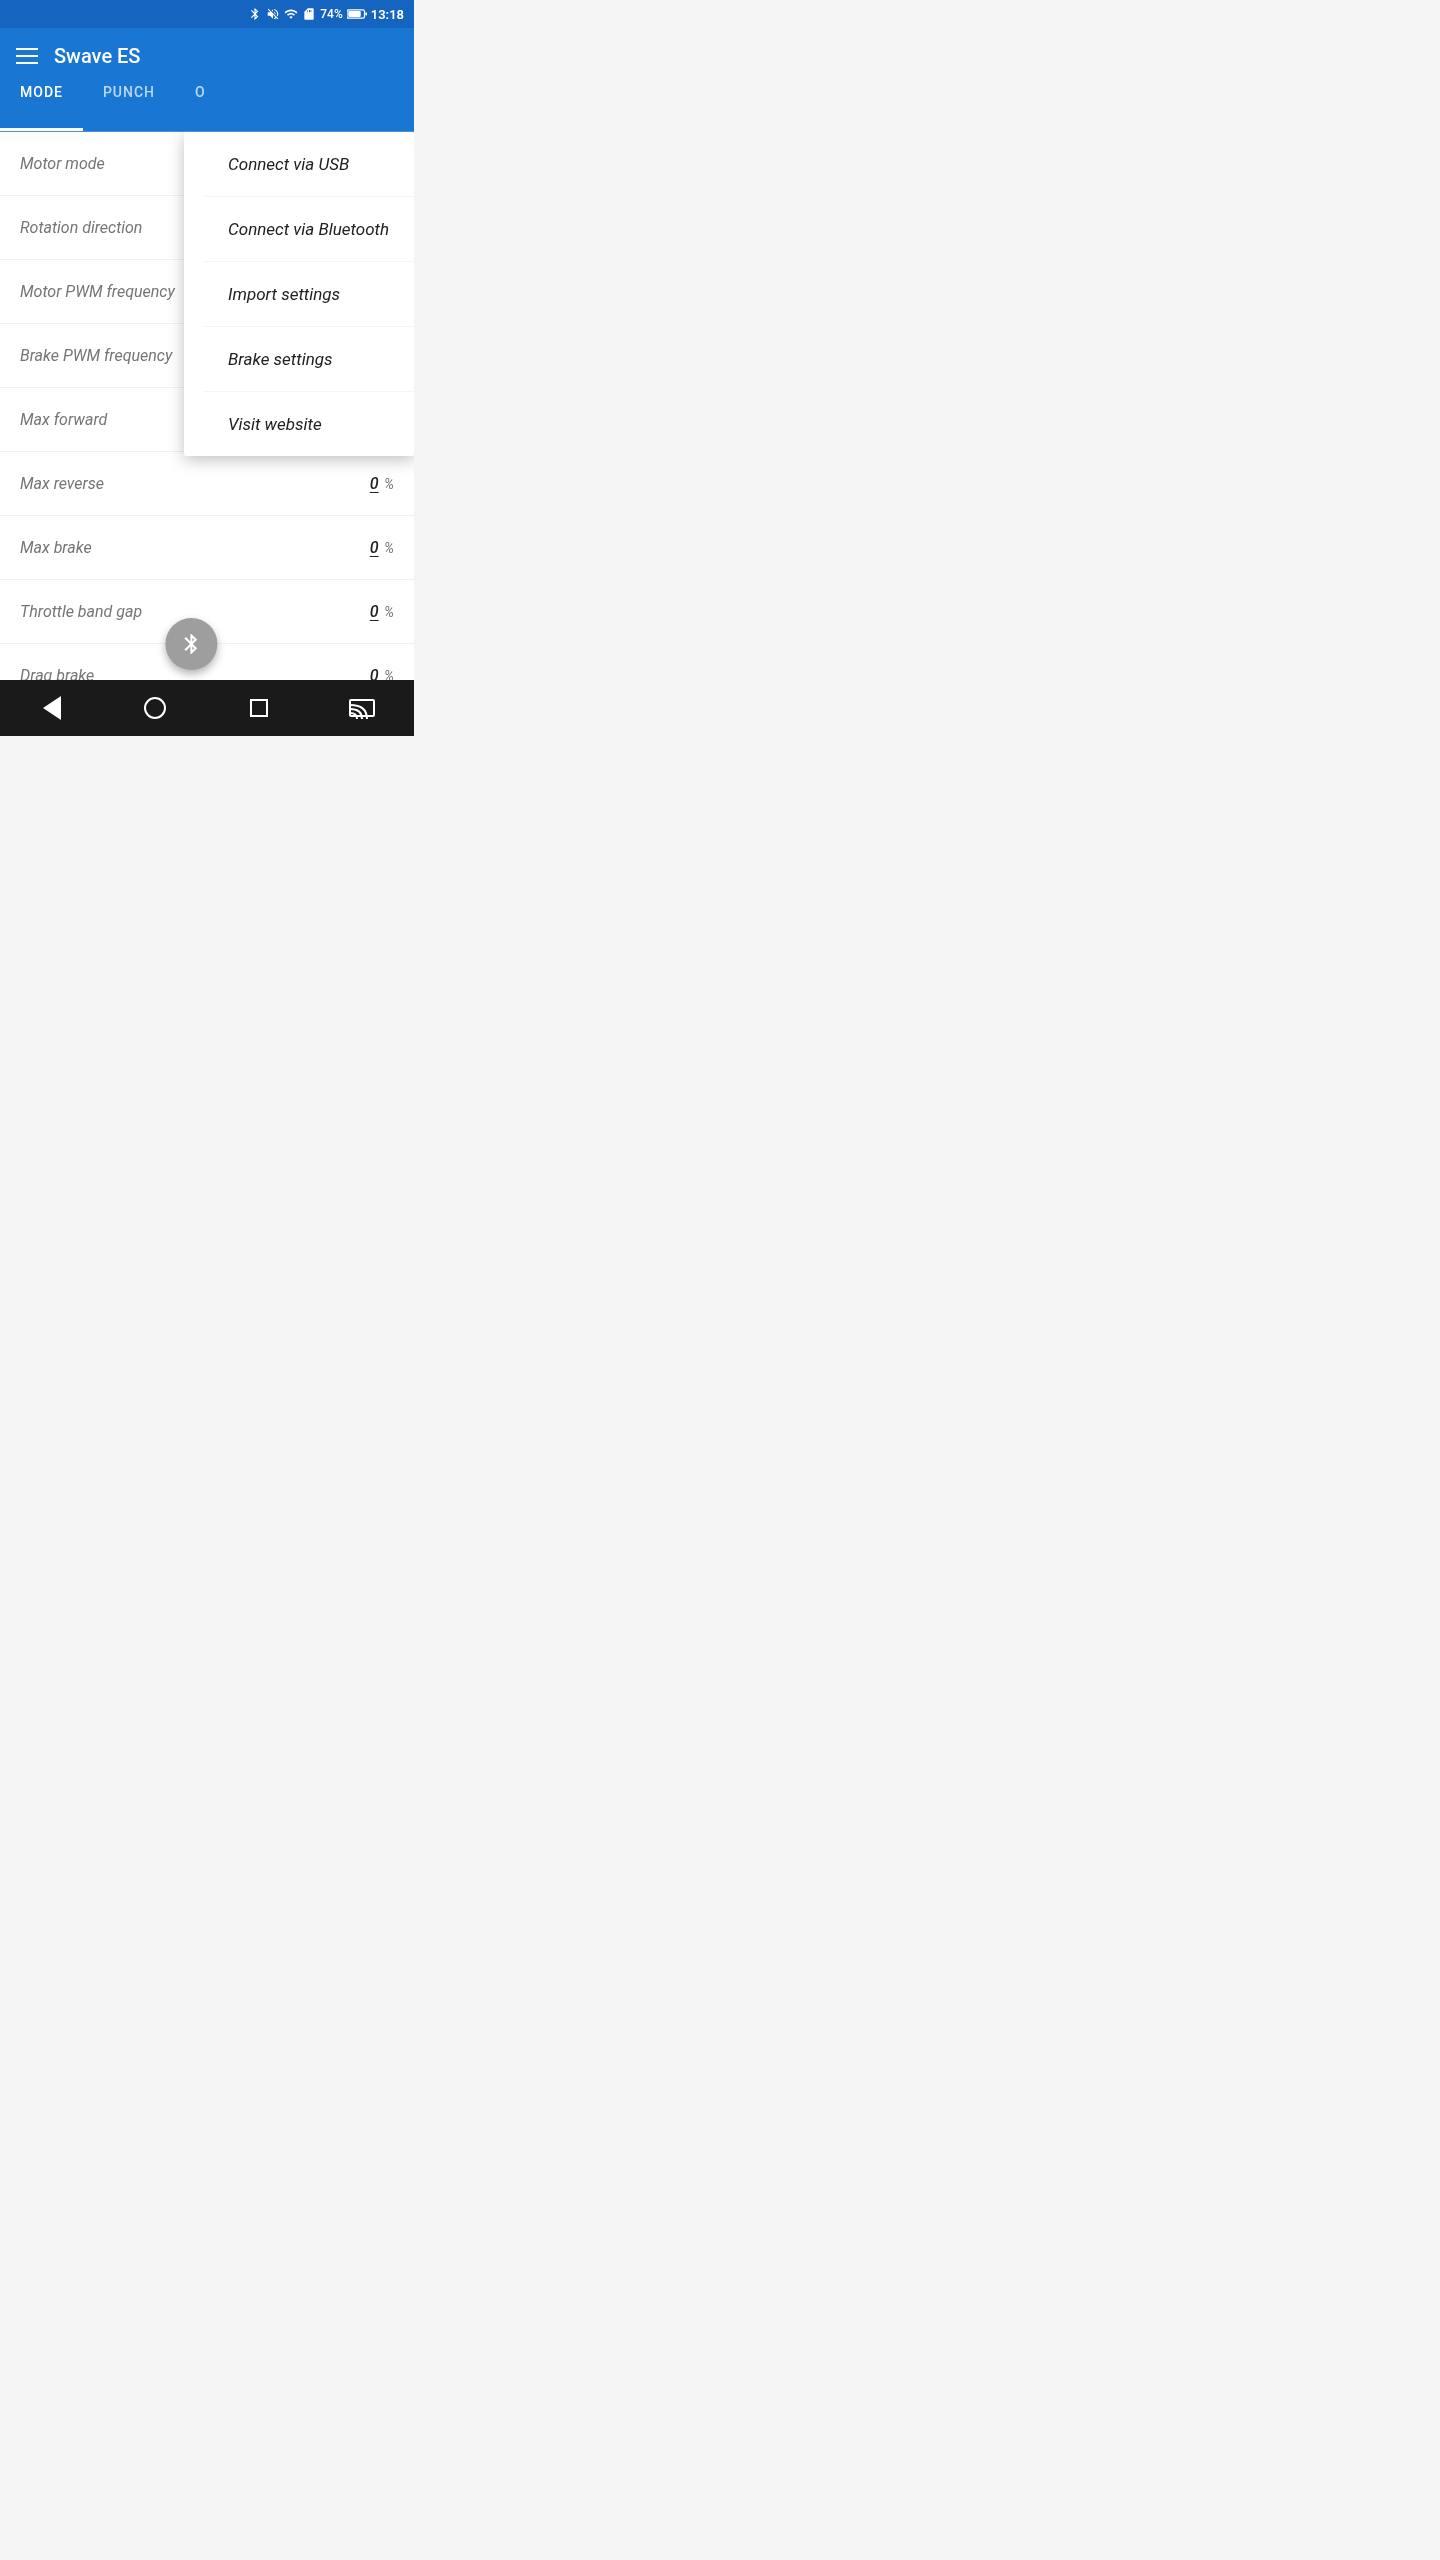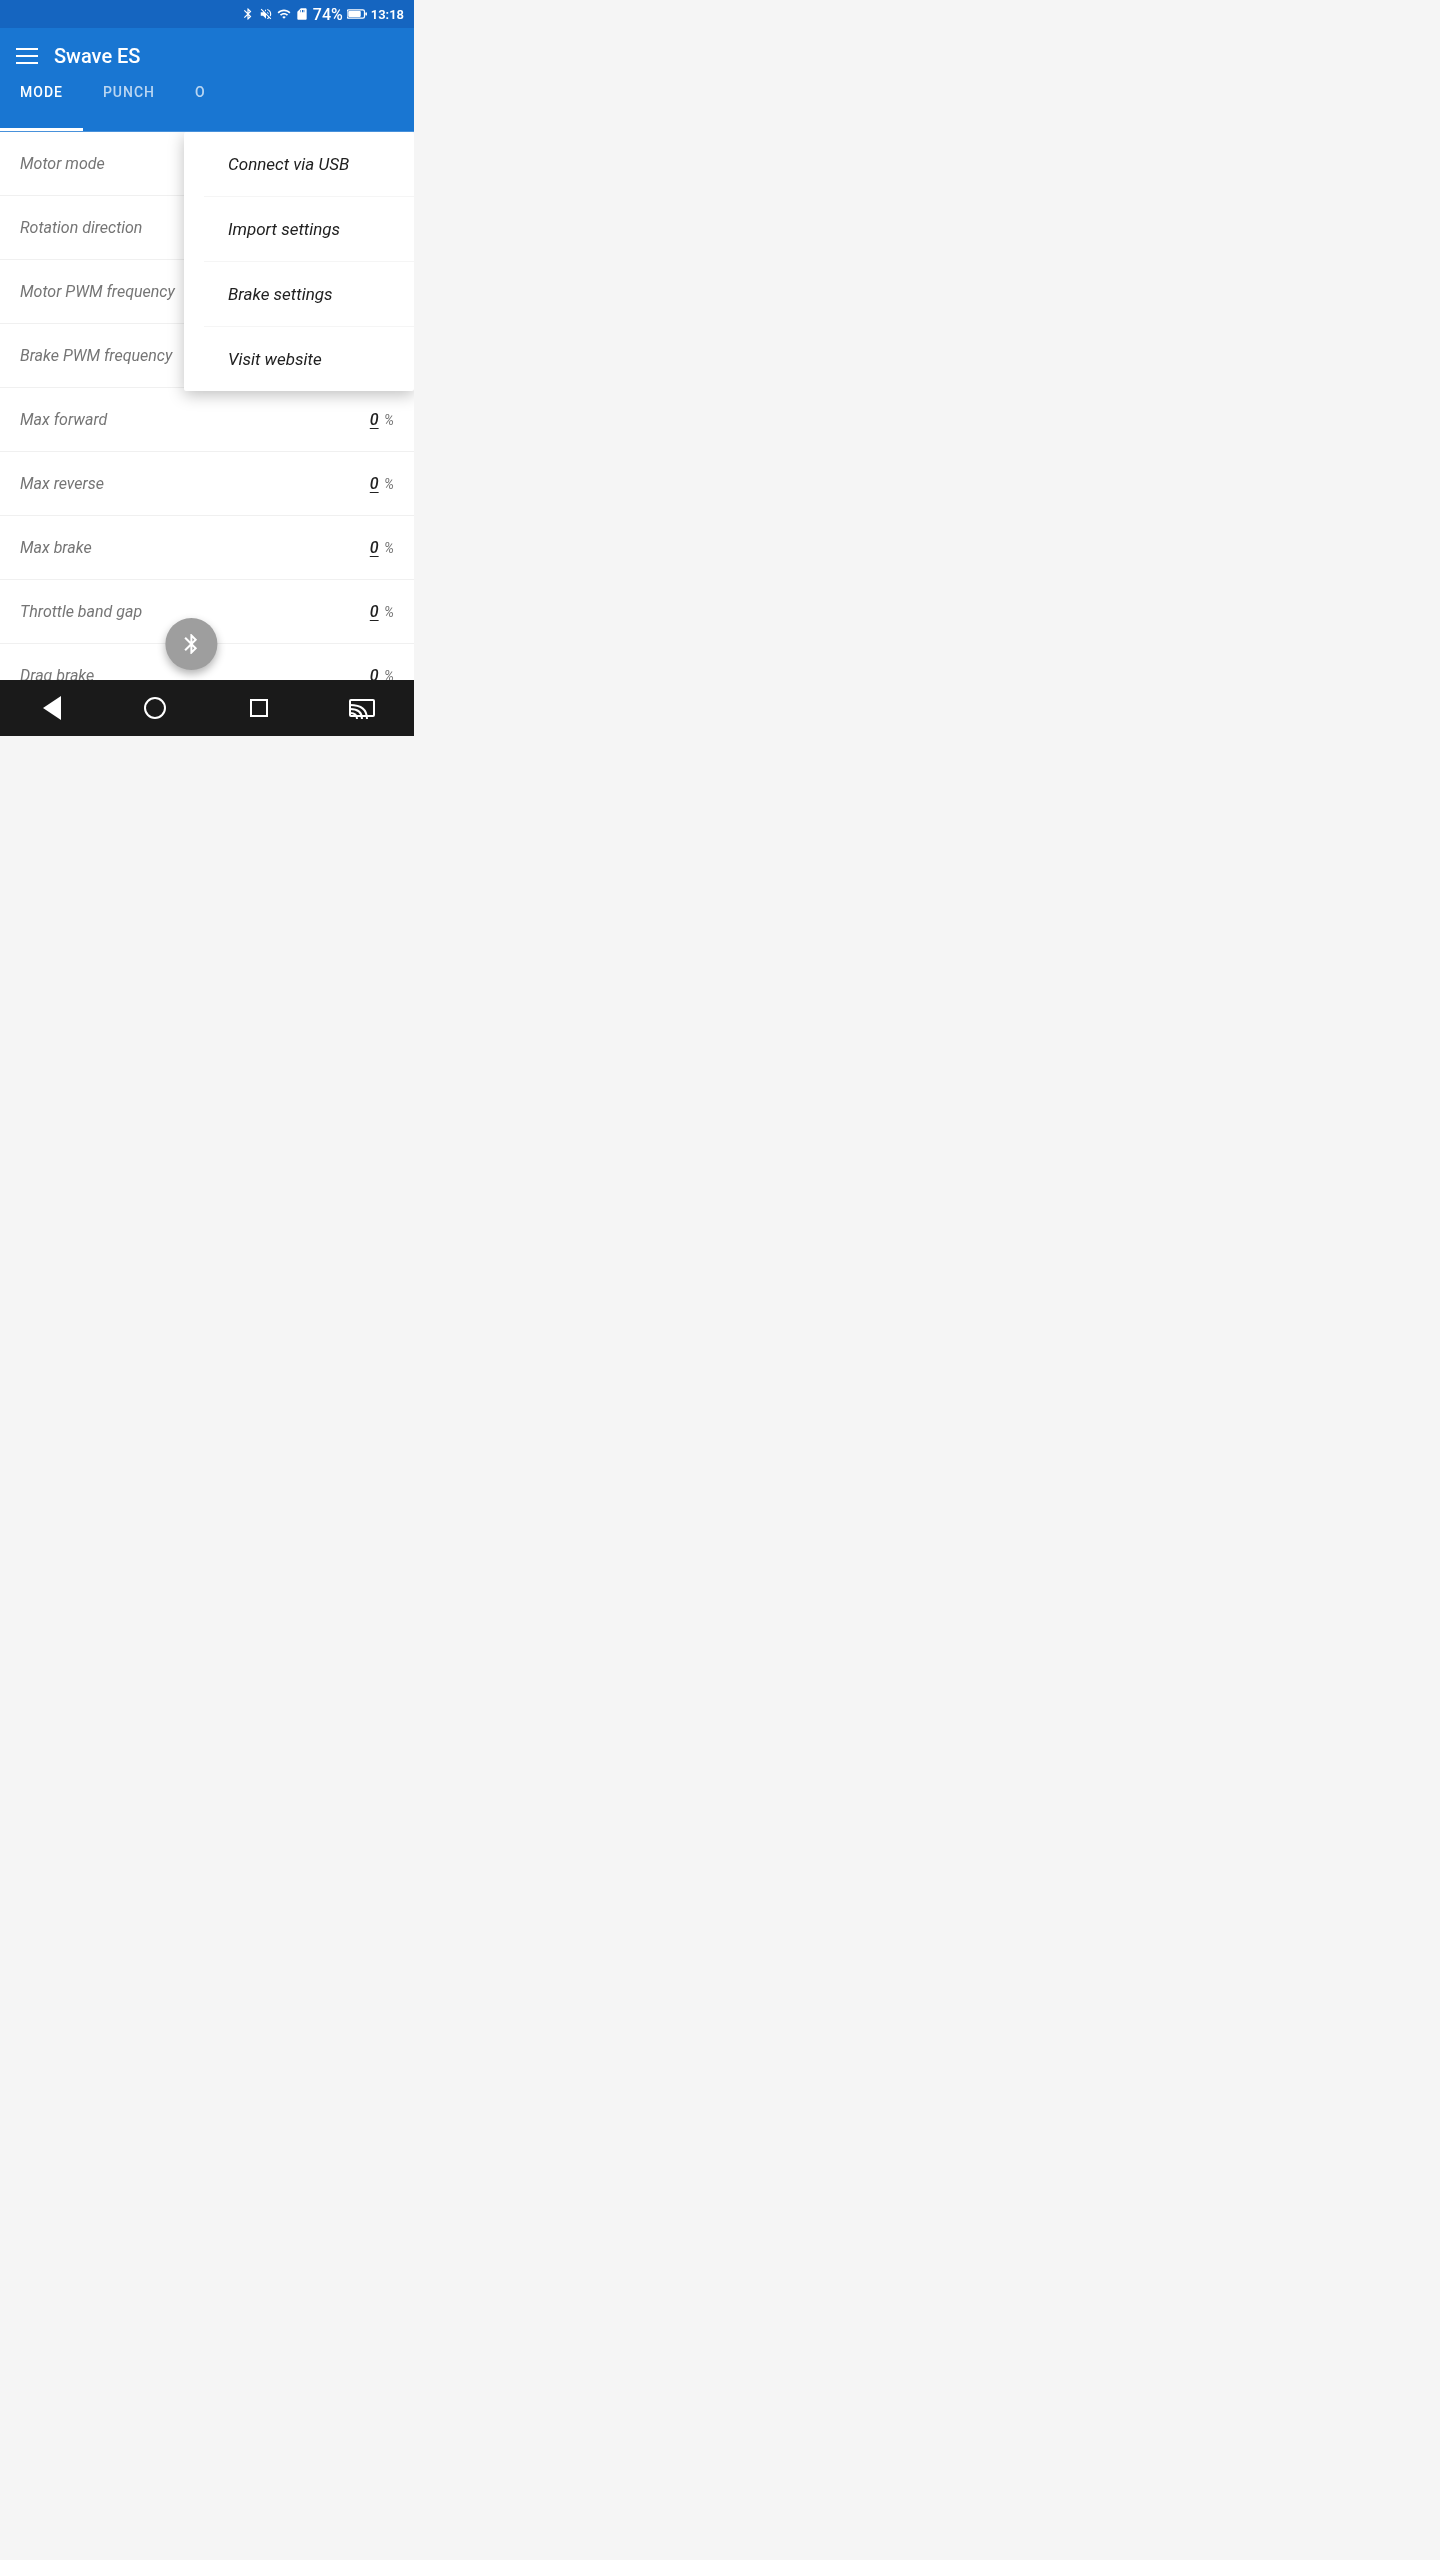--- a/index.html
+++ b/index.html
@@ -31,21 +31,21 @@
     .status-bar-icons {
       display: flex;
       align-items: center;
       gap: 4px;
       color: white;
       font-size: 12px;
     }
 
     .battery-text {
       color: white;
-      font-size: 16px;
+      font-size: 12px;
       font-weight: 500;
     }
 
     .time-text {
       color: white;
       font-size: 13px;
       font-weight: 600;
     }
 
     
@@ -341,20 +341,21 @@
     </div>
 
   <div class="bluetooth-fab" style="bottom:10px; position:absolute;">
     <svg width="24" height="24" viewBox="0 0 24 24" fill="white">
       <path d="M17.71 7.71L12 2h-1v7.59L6.41 5 5 6.41 10.59 12 5 17.59 6.41 19 11 14.41V22h1l5.71-5.71-4.3-4.29 4.3-4.29zM13 5.83l1.88 1.88L13 9.59V5.83zm1.88 10.46L13 18.17v-3.76l1.88 1.88z"></path>
     </svg>
   </div>
 
   <div class="dropdown-menu" id="dropdown-menu">
   <div class="dropdown-item">Connect via USB</div>
+      <div class="dropdown-item">Connect via Bluetooth</div>
       <div class="dropdown-item">Import settings</div>
       <div class="dropdown-item">Brake settings</div>
       <div class="dropdown-item">Visit website</div>
     </div>
 
 </div>
 
 <div class="bottom-nav">
   <div class="nav-btn">
     <div class="nav-back"></div>

